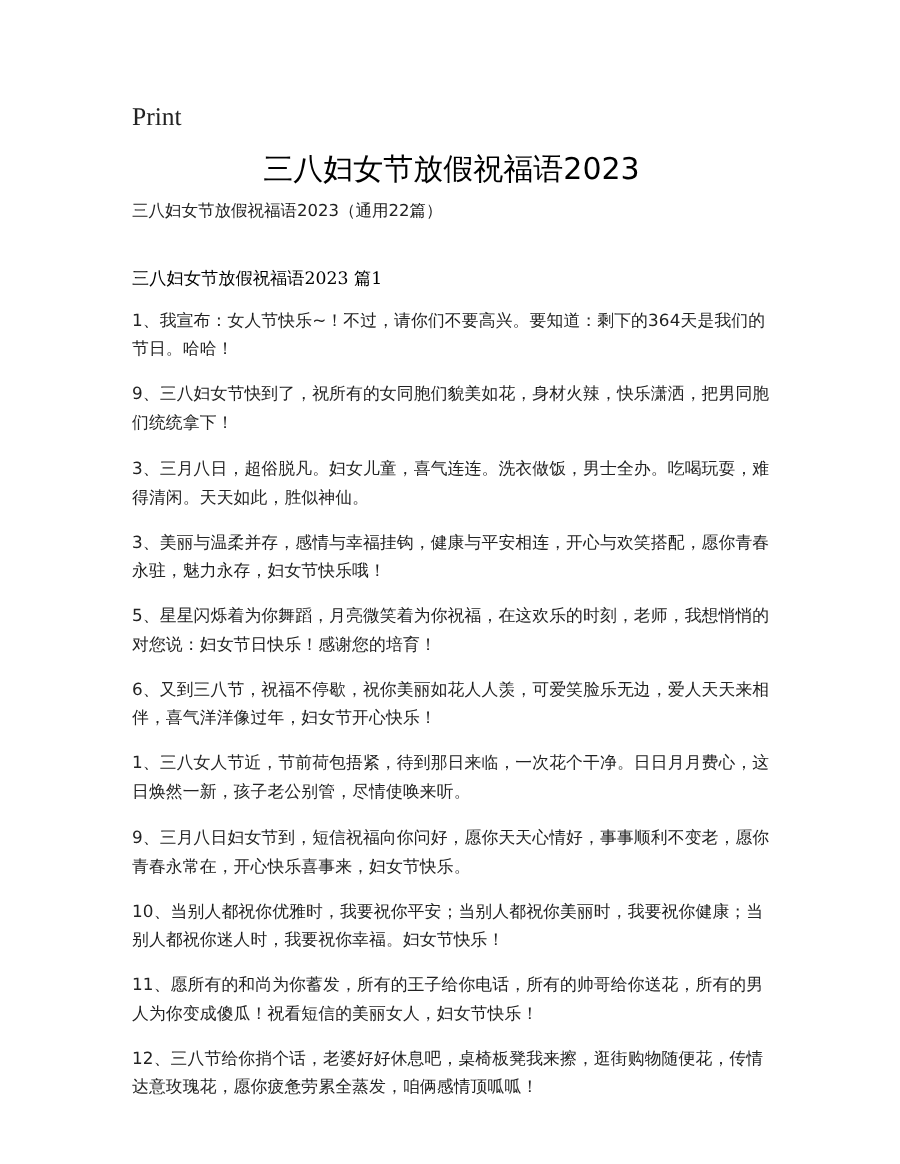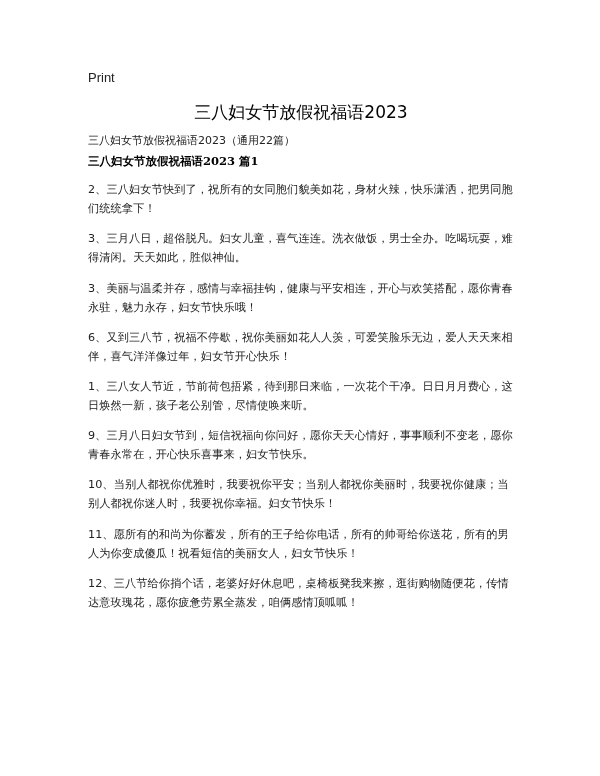--- a/index.html
+++ b/index.html
@@ -1,36 +1,38 @@
 <!DOCTYPE html>
 <html><head>
   <meta charset="utf-8">
   <style>
     html, body { margin: 0; padding: 0; background: #ffffff; }
     body { width: 600px; height: 776px; overflow: hidden; position: relative; color: #111; }
     .page { position: absolute; left: 88px; top: 68px; width: 426px; }
-    .print { font-family: Liberation Sans, sans-serif; font-size: 13px; color: #222; height: 20px; line-height: 20px; }
-    .title { font-family: "DejaVu Sans", sans-serif; font-size: 17px; text-align: center; margin-top: 12px; line-height: 24px; color: #000; }
+    .print { font-family: Liberation Serif, serif; font-size: 17px; color: #222; height: 20px; line-height: 20px; }
+    .title { font-family: "DejaVu Sans", sans-serif; font-size: 20px; text-align: center; margin-top: 12px; line-height: 24px; color: #000; }
     .subtitle { font-family: "DejaVu Sans", sans-serif; font-size: 11px; margin-top: 9px; line-height: 16px; color: #222; }
-    .section-heading { font-family: "DejaVu Serif", serif; font-weight: bold; font-size: 11.5px; margin-top: 4px; line-height: 16px; color: #000; }
+    .section-heading { font-family: "DejaVu Serif", serif; font-weight: normal; font-size: 11.5px; margin-top: 28px; line-height: 16px; color: #000; }
     .items { margin-top: 8px; }
     .item { font-family: "DejaVu Sans", sans-serif; font-size: 11.2px; line-height: 19px; color: #222; margin-bottom: 11px; letter-spacing: 0.1px; }
   </style>
 </head>
 <body>
 
 <div class="page">
   <div class="print">Print</div>
   <div class="title">三八妇女节放假祝福语2023</div>
   <div class="subtitle">三八妇女节放假祝福语2023（通用22篇）</div>
   <div class="section-heading">三八妇女节放假祝福语2023 篇1</div>
   <div class="items">
-    <p class="item">2、三八妇女节快到了，祝所有的女同胞们貌美如花，身材火辣，快乐潇洒，把男同胞们统统拿下！</p>
+    <p class="item">1、我宣布：女人节快乐~！不过，请你们不要高兴。要知道：剩下的364天是我们的节日。哈哈！</p>
+    <p class="item">9、三八妇女节快到了，祝所有的女同胞们貌美如花，身材火辣，快乐潇洒，把男同胞们统统拿下！</p>
     <p class="item">3、三月八日，超俗脱凡。妇女儿童，喜气连连。洗衣做饭，男士全办。吃喝玩耍，难得清闲。天天如此，胜似神仙。</p>
     <p class="item">3、美丽与温柔并存，感情与幸福挂钩，健康与平安相连，开心与欢笑搭配，愿你青春永驻，魅力永存，妇女节快乐哦！</p>
+    <p class="item">5、星星闪烁着为你舞蹈，月亮微笑着为你祝福，在这欢乐的时刻，老师，我想悄悄的对您说：妇女节日快乐！感谢您的培育！</p>
     <p class="item">6、又到三八节，祝福不停歇，祝你美丽如花人人羡，可爱笑脸乐无边，爱人天天来相伴，喜气洋洋像过年，妇女节开心快乐！</p>
     <p class="item">1、三八女人节近，节前荷包捂紧，待到那日来临，一次花个干净。日日月月费心，这日焕然一新，孩子老公别管，尽情使唤来听。</p>
     <p class="item">9、三月八日妇女节到，短信祝福向你问好，愿你天天心情好，事事顺利不变老，愿你青春永常在，开心快乐喜事来，妇女节快乐。</p>
     <p class="item">10、当别人都祝你优雅时，我要祝你平安；当别人都祝你美丽时，我要祝你健康；当别人都祝你迷人时，我要祝你幸福。妇女节快乐！</p>
     <p class="item">11、愿所有的和尚为你蓄发，所有的王子给你电话，所有的帅哥给你送花，所有的男人为你变成傻瓜！祝看短信的美丽女人，妇女节快乐！</p>
     <p class="item">12、三八节给你捎个话，老婆好好休息吧，桌椅板凳我来擦，逛街购物随便花，传情达意玫瑰花，愿你疲惫劳累全蒸发，咱俩感情顶呱呱！</p>
   </div>
 </div>
 
 </body></html>

